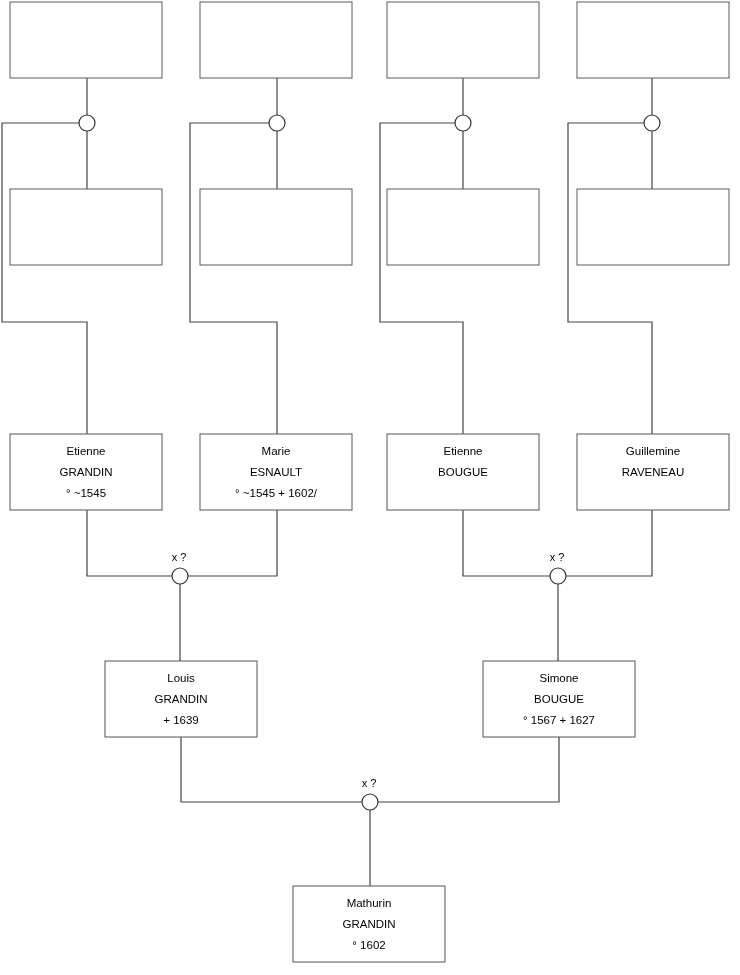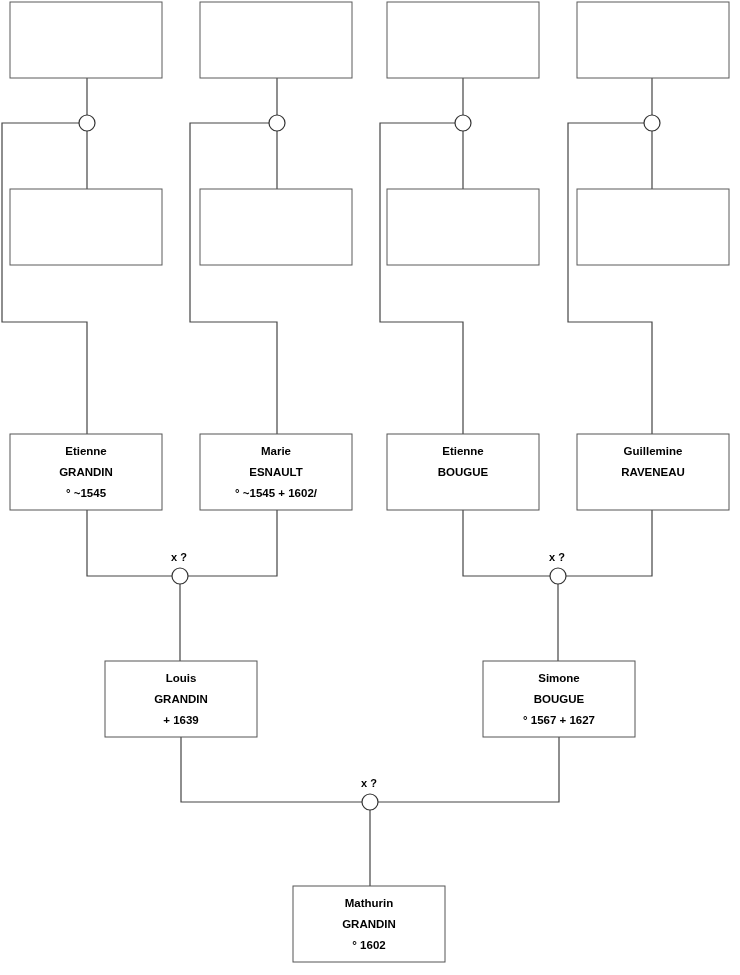--- a/index.html
+++ b/index.html
@@ -11,21 +11,20 @@
   body {
     width: 740px;
     height: 975px;
     font-family: "Liberation Sans", sans-serif;
     overflow: hidden;
   }
   #chart-root {
     position: relative;
     width: 740px;
     height: 975px;
-    font-weight: bold;
   }
   svg#tree {
     display: block;
     width: 740px;
     height: 975px;
   }
   .node-box {
     fill: #ffffff;
     stroke: #555555;
     stroke-width: 1;

